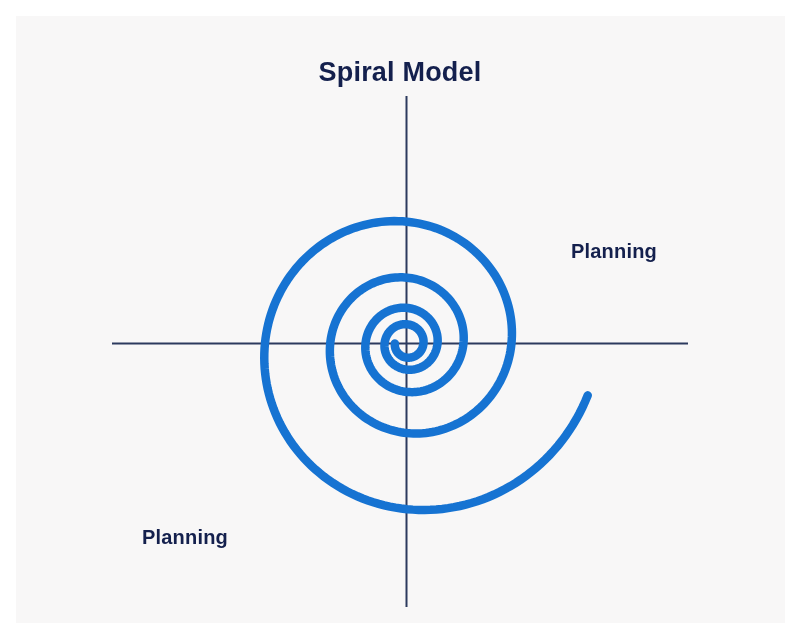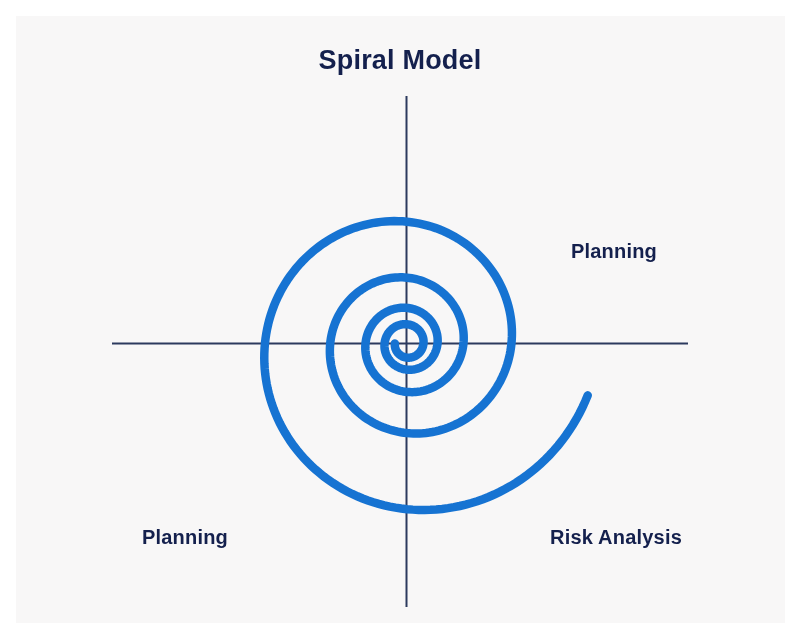--- a/index.html
+++ b/index.html
@@ -27,21 +27,21 @@
   .canvas-bg {
     position: absolute;
     left: 16px; top: 16px;
     width: 769px; height: 607px;
     background: var(--canvas-bg);
   }
   .diagram-title {
     position: absolute;
     left: 0; right: 0;
     top: 44px;
-    margin: 0;
+    margin: 12px;
     text-align: center;
     font-size: 27px;
     line-height: 32px;
     font-weight: 700;
     color: var(--text-color);
     letter-spacing: 0.2px;
   }
   svg.overlay {
     position: absolute;
     left: 0; top: 0;
@@ -85,15 +85,14 @@
     <line id="axis-vertical" class="axis-line" x1="406.5" x2="406.5" y1="96" y2="607"></line>
     <line id="axis-horizontal" class="axis-line" y1="343.5" y2="343.5" x1="112" x2="688"></line>
     <path id="spiral" class="spiral-path" d="M394.87,343.50 L394.84,343.92 L394.82,344.35 L394.81,344.78 L394.83,345.21 L394.85,345.64 L394.89,346.07 L394.95,346.50 L395.02,346.94 L395.11,347.36 L395.21,347.79 L395.33,348.22 L395.46,348.64 L395.60,349.06 L395.77,349.47 L395.95,349.88 L396.14,350.29 L396.34,350.69 L396.57,351.08 L396.80,351.47 L397.05,351.85 L397.32,352.22 L397.60,352.58 L397.89,352.94 L398.19,353.28 L398.51,353.62 L398.84,353.94 L399.18,354.26 L399.54,354.56 L399.90,354.86 L400.28,355.14 L400.67,355.40 L401.07,355.66 L401.48,355.90 L401.90,356.13 L402.33,356.34 L402.76,356.54 L403.21,356.73 L403.66,356.90 L404.12,357.05 L404.59,357.19 L405.06,357.32 L405.54,357.42 L406.02,357.51 L406.51,357.59 L407.00,357.64 L407.50,357.68 L407.99,357.71 L408.49,357.71 L409.00,357.70 L409.50,357.67 L410.00,357.62 L410.50,357.56 L411.01,357.47 L411.51,357.37 L412.01,357.25 L412.50,357.12 L412.99,356.96 L413.48,356.79 L413.97,356.60 L414.44,356.39 L414.92,356.17 L415.38,355.93 L415.84,355.67 L416.29,355.39 L416.73,355.10 L417.17,354.79 L417.59,354.47 L418.01,354.13 L418.41,353.77 L418.80,353.40 L419.18,353.02 L419.55,352.62 L419.90,352.20 L420.24,351.78 L420.57,351.34 L420.88,350.88 L421.18,350.42 L421.46,349.94 L421.73,349.45 L421.98,348.95 L422.21,348.44 L422.43,347.92 L422.63,347.40 L422.81,346.86 L422.97,346.32 L423.11,345.76 L423.24,345.21 L423.34,344.64 L423.43,344.07 L423.49,343.50 L423.54,342.92 L423.57,342.34 L423.57,341.76 L423.56,341.17 L423.52,340.59 L423.47,340.00 L423.39,339.41 L423.30,338.83 L423.18,338.24 L423.04,337.66 L422.88,337.08 L422.70,336.51 L422.50,335.94 L422.28,335.38 L422.04,334.82 L421.77,334.27 L421.49,333.72 L421.19,333.19 L420.87,332.66 L420.53,332.15 L420.17,331.64 L419.79,331.15 L419.40,330.66 L418.98,330.19 L418.55,329.74 L418.10,329.29 L417.63,328.87 L417.15,328.45 L416.65,328.05 L416.14,327.67 L415.61,327.31 L415.07,326.96 L414.51,326.63 L413.94,326.32 L413.36,326.03 L412.76,325.76 L412.16,325.51 L411.54,325.28 L410.92,325.07 L410.28,324.88 L409.64,324.71 L408.99,324.56 L408.33,324.44 L407.67,324.34 L407.00,324.26 L406.33,324.21 L405.65,324.18 L404.97,324.17 L404.29,324.19 L403.60,324.23 L402.92,324.29 L402.23,324.38 L401.55,324.50 L400.87,324.63 L400.19,324.79 L399.52,324.98 L398.85,325.19 L398.18,325.42 L397.53,325.68 L396.88,325.96 L396.23,326.27 L395.60,326.60 L394.98,326.95 L394.36,327.32 L393.76,327.72 L393.17,328.14 L392.59,328.58 L392.03,329.04 L391.48,329.53 L390.95,330.03 L390.43,330.56 L389.93,331.10 L389.45,331.66 L388.99,332.24 L388.54,332.84 L388.12,333.46 L387.71,334.09 L387.33,334.74 L386.97,335.41 L386.63,336.08 L386.31,336.78 L386.02,337.48 L385.75,338.20 L385.50,338.93 L385.28,339.67 L385.08,340.42 L384.92,341.18 L384.77,341.95 L384.65,342.72 L384.56,343.50 L384.50,344.29 L384.47,345.08 L384.46,345.87 L384.48,346.67 L384.52,347.46 L384.60,348.26 L384.70,349.06 L384.84,349.86 L385.00,350.65 L385.18,351.44 L385.40,352.23 L385.65,353.01 L385.92,353.78 L386.22,354.55 L386.55,355.31 L386.90,356.06 L387.29,356.80 L387.70,357.52 L388.13,358.24 L388.60,358.94 L389.09,359.63 L389.60,360.30 L390.14,360.96 L390.70,361.60 L391.29,362.22 L391.90,362.82 L392.54,363.41 L393.19,363.97 L393.87,364.51 L394.57,365.03 L395.29,365.52 L396.03,366.00 L396.79,366.44 L397.56,366.86 L398.35,367.26 L399.16,367.63 L399.98,367.97 L400.82,368.29 L401.67,368.57 L402.53,368.83 L403.41,369.06 L404.29,369.26 L405.19,369.42 L406.09,369.56 L407.00,369.67 L407.92,369.74 L408.84,369.78 L409.76,369.79 L410.69,369.77 L411.62,369.71 L412.55,369.62 L413.48,369.50 L414.41,369.35 L415.34,369.16 L416.26,368.94 L417.18,368.69 L418.09,368.40 L418.99,368.09 L419.89,367.73 L420.77,367.35 L421.64,366.94 L422.51,366.49 L423.36,366.01 L424.19,365.50 L425.01,364.96 L425.81,364.39 L426.60,363.79 L427.36,363.16 L428.11,362.50 L428.83,361.82 L429.53,361.11 L430.21,360.37 L430.87,359.60 L431.50,358.81 L432.11,358.00 L432.68,357.16 L433.24,356.30 L433.76,355.41 L434.25,354.51 L434.71,353.59 L435.14,352.64 L435.54,351.68 L435.91,350.71 L436.24,349.72 L436.54,348.71 L436.81,347.69 L437.04,346.66 L437.23,345.61 L437.39,344.56 L437.52,343.50 L437.60,342.43 L437.65,341.36 L437.66,340.28 L437.63,339.19 L437.57,338.11 L437.47,337.02 L437.33,335.94 L437.15,334.86 L436.93,333.78 L436.67,332.70 L436.38,331.63 L436.04,330.57 L435.67,329.52 L435.26,328.47 L434.82,327.44 L434.33,326.42 L433.81,325.42 L433.25,324.43 L432.66,323.45 L432.03,322.50 L431.36,321.56 L430.66,320.65 L429.93,319.75 L429.16,318.88 L428.36,318.04 L427.53,317.22 L426.67,316.43 L425.78,315.66 L424.86,314.93 L423.91,314.22 L422.93,313.55 L421.92,312.90 L420.89,312.29 L419.84,311.72 L418.76,311.18 L417.66,310.68 L416.54,310.21 L415.41,309.78 L414.25,309.40 L413.08,309.05 L411.89,308.74 L410.68,308.47 L409.47,308.24 L408.24,308.05 L407.00,307.91 L405.75,307.81 L404.50,307.75 L403.24,307.74 L401.98,307.77 L400.71,307.85 L399.45,307.97 L398.18,308.13 L396.92,308.34 L395.66,308.60 L394.40,308.90 L393.16,309.24 L391.92,309.63 L390.69,310.06 L389.47,310.54 L388.27,311.06 L387.08,311.62 L385.91,312.23 L384.75,312.88 L383.62,313.57 L382.51,314.31 L381.41,315.08 L380.35,315.90 L379.31,316.76 L378.29,317.65 L377.31,318.58 L376.35,319.55 L375.43,320.56 L374.53,321.60 L373.67,322.68 L372.85,323.78 L372.07,324.92 L371.32,326.10 L370.61,327.30 L369.94,328.53 L369.31,329.78 L368.72,331.06 L368.18,332.37 L367.68,333.70 L367.23,335.05 L366.82,336.41 L366.46,337.80 L366.14,339.21 L365.88,340.62 L365.66,342.06 L365.49,343.50 L365.38,344.95 L365.31,346.42 L365.30,347.88 L365.33,349.36 L365.42,350.83 L365.56,352.31 L365.75,353.78 L366.00,355.26 L366.29,356.73 L366.64,358.19 L367.04,359.64 L367.50,361.09 L368.00,362.52 L368.56,363.94 L369.16,365.34 L369.82,366.73 L370.53,368.10 L371.29,369.44 L372.10,370.77 L372.96,372.07 L373.86,373.34 L374.81,374.58 L375.81,375.80 L376.85,376.98 L377.94,378.13 L379.07,379.25 L380.25,380.32 L381.46,381.36 L382.71,382.37 L384.01,383.33 L385.34,384.24 L386.70,385.12 L388.10,385.94 L389.54,386.72 L391.00,387.46 L392.49,388.14 L394.02,388.78 L395.57,389.36 L397.14,389.89 L398.74,390.36 L400.35,390.78 L401.99,391.15 L403.65,391.46 L405.32,391.71 L407.00,391.91 L408.70,392.04 L410.40,392.12 L412.11,392.14 L413.83,392.09 L415.55,391.99 L417.27,391.83 L418.99,391.60 L420.71,391.32 L422.43,390.97 L424.13,390.57 L425.83,390.10 L427.51,389.57 L429.18,388.98 L430.84,388.33 L432.48,387.63 L434.09,386.86 L435.69,386.03 L437.26,385.15 L438.80,384.20 L440.32,383.20 L441.80,382.15 L443.25,381.04 L444.67,379.88 L446.05,378.66 L447.39,377.39 L448.69,376.07 L449.95,374.70 L451.16,373.29 L452.33,371.82 L453.45,370.32 L454.52,368.76 L455.53,367.17 L456.50,365.54 L457.41,363.87 L458.27,362.16 L459.06,360.42 L459.80,358.64 L460.48,356.83 L461.10,355.00 L461.65,353.14 L462.14,351.25 L462.57,349.34 L462.93,347.41 L463.23,345.46 L463.45,343.50 L463.61,341.52 L463.70,339.54 L463.72,337.54 L463.67,335.54 L463.55,333.53 L463.36,331.52 L463.10,329.51 L462.77,327.51 L462.37,325.51 L461.89,323.52 L461.35,321.54 L460.73,319.58 L460.05,317.63 L459.29,315.70 L458.46,313.79 L457.57,311.90 L456.60,310.04 L455.57,308.21 L454.47,306.41 L453.31,304.65 L452.07,302.91 L450.78,301.22 L449.42,299.57 L448.00,297.96 L446.52,296.40 L444.99,294.88 L443.39,293.41 L441.74,292.00 L440.03,290.64 L438.27,289.33 L436.47,288.08 L434.61,286.90 L432.70,285.77 L430.75,284.71 L428.76,283.71 L426.73,282.78 L424.66,281.92 L422.55,281.13 L420.41,280.41 L418.24,279.76 L416.04,279.19 L413.81,278.69 L411.56,278.27 L409.29,277.93 L407.00,277.66 L404.69,277.48 L402.38,277.37 L400.05,277.35 L397.71,277.40 L395.37,277.54 L393.03,277.77 L390.69,278.07 L388.35,278.46 L386.02,278.93 L383.70,279.48 L381.39,280.12 L379.10,280.84 L376.83,281.64 L374.58,282.52 L372.35,283.48 L370.15,284.53 L367.98,285.65 L365.85,286.86 L363.75,288.14 L361.69,289.50 L359.67,290.93 L357.69,292.44 L355.77,294.02 L353.89,295.68 L352.07,297.40 L350.30,299.20 L348.59,301.06 L346.94,302.99 L345.35,304.98 L343.83,307.03 L342.37,309.14 L340.99,311.30 L339.67,313.52 L338.43,315.80 L337.27,318.12 L336.19,320.49 L335.18,322.91 L334.26,325.36 L333.42,327.86 L332.66,330.39 L332.00,332.96 L331.41,335.56 L330.92,338.18 L330.52,340.83 L330.22,343.50 L330.00,346.19 L329.88,348.89 L329.85,351.61 L329.92,354.33 L330.08,357.06 L330.34,359.80 L330.69,362.53 L331.14,365.25 L331.69,367.97 L332.34,370.67 L333.08,373.37 L333.92,376.04 L334.85,378.69 L335.88,381.31 L337.00,383.91 L338.22,386.48 L339.53,389.01 L340.94,391.50 L342.43,393.94 L344.02,396.35 L345.69,398.70 L347.45,401.00 L349.30,403.25 L351.23,405.44 L353.24,407.57 L355.33,409.63 L357.50,411.63 L359.75,413.55 L362.07,415.40 L364.46,417.18 L366.92,418.87 L369.45,420.49 L372.04,422.02 L374.69,423.47 L377.40,424.82 L380.17,426.09 L382.98,427.26 L385.85,428.34 L388.76,429.32 L391.71,430.20 L394.71,430.97 L397.73,431.65 L400.80,432.22 L403.89,432.69 L407.00,433.05 L410.14,433.30 L413.29,433.44 L416.46,433.48 L419.63,433.40 L422.82,433.21 L426.00,432.91 L429.19,432.49 L432.37,431.97 L435.54,431.33 L438.69,430.58 L441.83,429.71 L444.95,428.73 L448.04,427.64 L451.10,426.44 L454.13,425.13 L457.12,423.71 L460.07,422.18 L462.98,420.54 L465.83,418.80 L468.63,416.95 L471.38,415.00 L474.06,412.95 L476.69,410.79 L479.24,408.54 L481.72,406.20 L484.12,403.76 L486.45,401.22 L488.70,398.60 L490.86,395.90 L492.93,393.11 L494.91,390.24 L496.79,387.29 L498.58,384.27 L500.26,381.18 L501.84,378.02 L503.32,374.80 L504.68,371.51 L505.94,368.17 L507.08,364.77 L508.11,361.33 L509.02,357.84 L509.81,354.31 L510.47,350.74 L511.02,347.13 L511.44,343.50 L511.73,339.84 L511.90,336.16 L511.94,332.47 L511.85,328.76 L511.62,325.05 L511.27,321.34 L510.79,317.62 L510.18,313.91 L509.43,310.22 L508.55,306.54 L507.54,302.88 L506.40,299.24 L505.13,295.64 L503.73,292.07 L502.20,288.53 L500.55,285.05 L498.76,281.61 L496.85,278.22 L494.82,274.89 L492.66,271.62 L490.39,268.42 L487.99,265.29 L485.48,262.23 L482.86,259.25 L480.12,256.36 L477.27,253.55 L474.32,250.84 L471.27,248.22 L468.11,245.70 L464.86,243.29 L461.51,240.98 L458.07,238.78 L454.55,236.70 L450.94,234.73 L447.26,232.89 L443.50,231.17 L439.67,229.57 L435.77,228.11 L431.81,226.78 L427.79,225.58 L423.72,224.52 L419.60,223.60 L415.44,222.82 L411.24,222.19 L407.00,221.70 L402.73,221.36 L398.45,221.16 L394.14,221.12 L389.82,221.22 L385.48,221.48 L381.15,221.89 L376.82,222.45 L372.50,223.17 L368.19,224.04 L363.89,225.06 L359.62,226.24 L355.38,227.57 L351.18,229.05 L347.01,230.68 L342.90,232.47 L338.83,234.40 L334.81,236.48 L330.86,238.71 L326.98,241.08 L323.17,243.59 L319.43,246.25 L315.78,249.04 L312.22,251.97 L308.75,255.03 L305.37,258.22 L302.10,261.54 L298.93,264.99 L295.88,268.55 L292.94,272.23 L290.13,276.02 L287.44,279.93 L284.87,283.93 L282.44,288.04 L280.15,292.25 L278.00,296.55 L275.99,300.93 L274.13,305.40 L272.43,309.95 L270.87,314.57 L269.48,319.25 L268.24,324.00 L267.17,328.80 L266.26,333.66 L265.52,338.56 L264.95,343.50 L264.55,348.47 L264.32,353.48 L264.27,358.50 L264.39,363.54 L264.70,368.59 L265.17,373.65 L265.83,378.70 L266.67,383.74 L267.68,388.77 L268.87,393.77 L270.25,398.75 L271.80,403.70 L273.52,408.60 L275.43,413.46 L277.51,418.26 L279.76,423.01 L282.19,427.69 L284.79,432.29 L287.55,436.82 L290.48,441.27 L293.58,445.62 L296.84,449.88 L300.25,454.04 L303.82,458.09 L307.55,462.02 L311.42,465.84 L315.43,469.53 L319.59,473.09 L323.88,476.52 L328.31,479.80 L332.86,482.94 L337.53,485.93 L342.32,488.76 L347.23,491.44 L352.24,493.95 L357.36,496.29 L362.57,498.46 L367.87,500.45 L373.25,502.26 L378.72,503.89 L384.26,505.33 L389.86,506.58 L395.52,507.64 L401.24,508.50 L407.00,509.17 L412.80,509.63 L418.64,509.90 L424.50,509.96 L430.37,509.81 L436.26,509.46 L442.16,508.91 L448.05,508.14 L453.93,507.16 L459.79,505.98 L465.63,504.59 L471.44,502.99 L477.20,501.18 L482.92,499.17 L488.59,496.95 L494.19,494.52 L499.73,491.89 L505.18,489.06 L510.56,486.03 L515.84,482.81 L521.02,479.39 L526.10,475.78 L531.07,471.98 L535.92,467.99 L540.64,463.83 L545.23,459.49 L549.68,454.97 L553.98,450.29 L558.14,445.44 L562.13,440.44 L565.96,435.28 L569.62,429.97 L573.11,424.52 L576.41,418.93 L579.53,413.21 L582.46,407.36 L585.19,401.40 L587.72,395.32" stroke-width="8.5"></path>
   </svg>
 
 
   <div class="quadrant-label label-top-right">Planning</div>
 
   <div class="quadrant-label label-bottom-left">Planning</div>
 
-  <div class="quadrant-label label-bottom-right">Risk Analysis</div>
 
 </div>
 
 </body></html>

